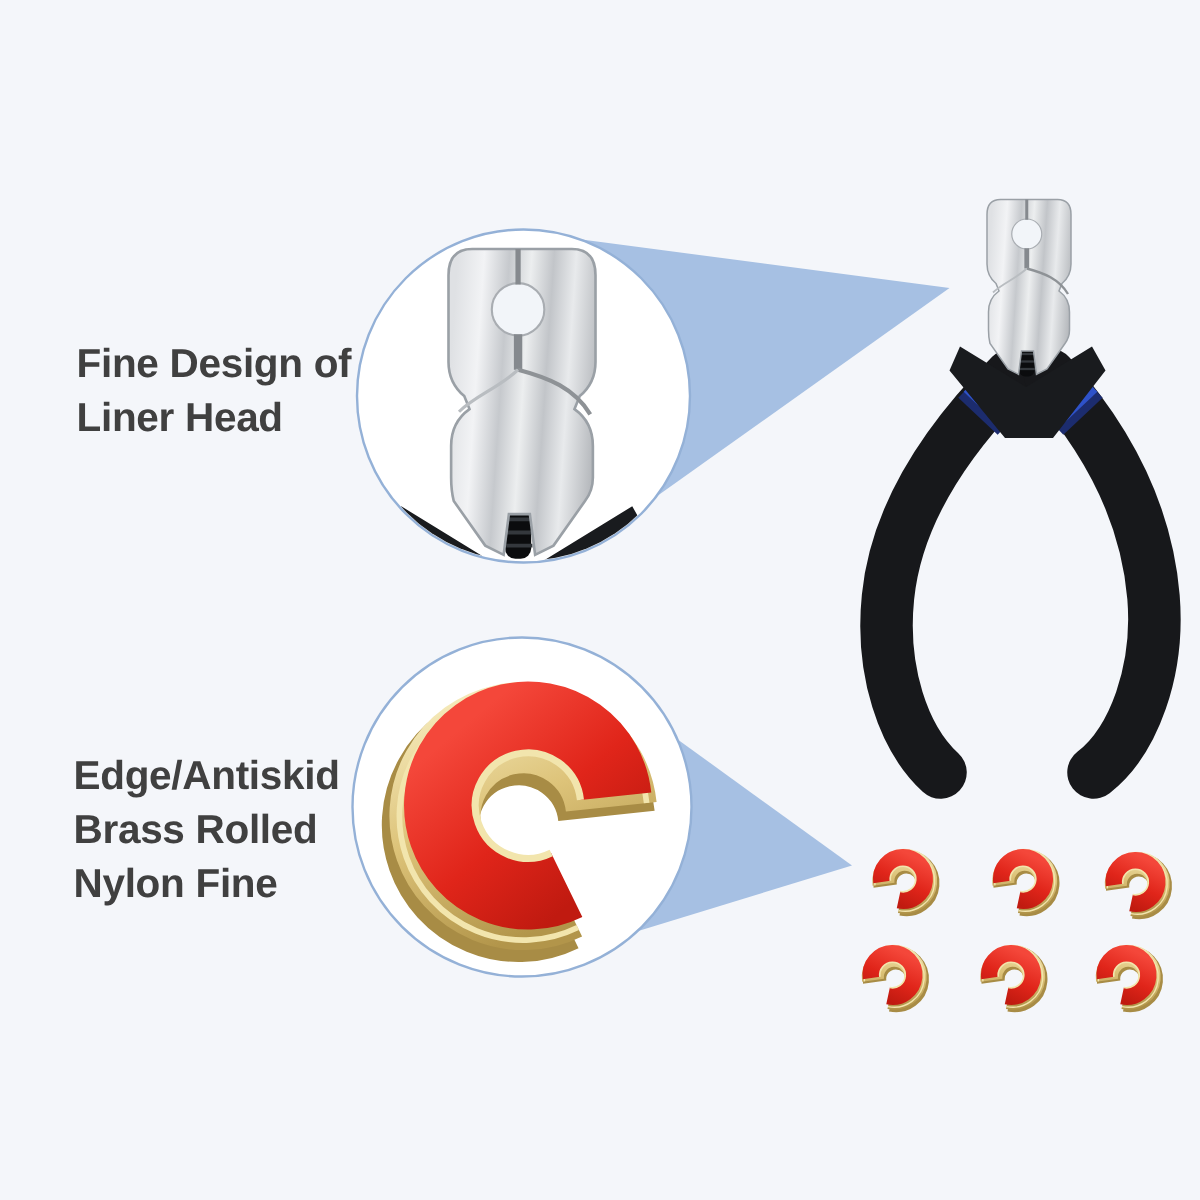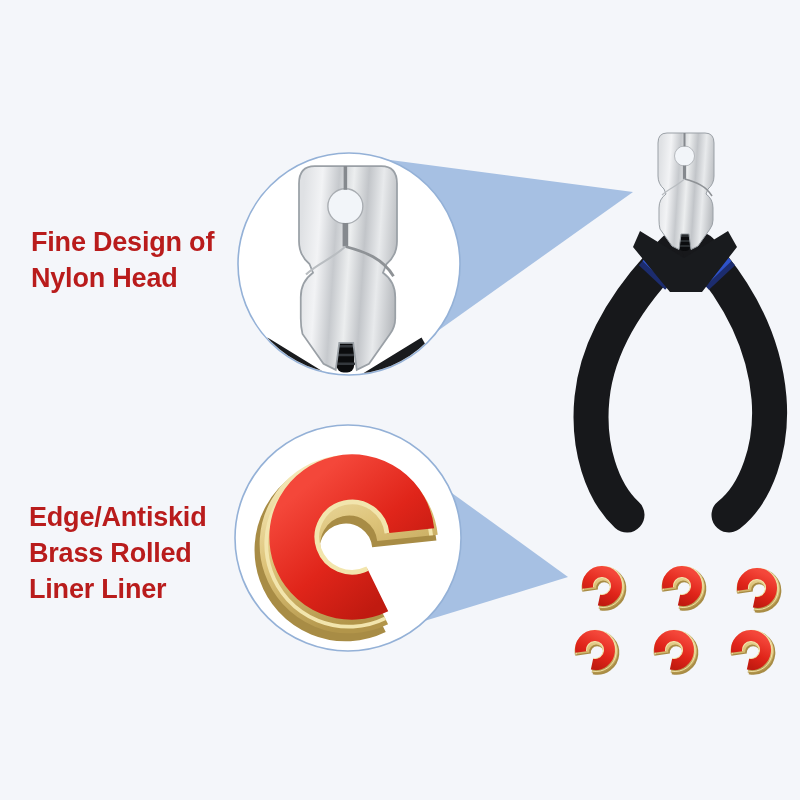--- a/index.html
+++ b/index.html
@@ -6,26 +6,27 @@
   body{
     width:800px;height:800px;
     background:#f4f6fa;
     font-family:"Liberation Sans", sans-serif;
     overflow:hidden;
   }
   .stage{position:relative;width:800px;height:800px;overflow:hidden;}
   .artwork{position:absolute;left:0;top:0;}
   .callout-label{
     position:absolute;
-    color:#b91c1c;
+    color:#404040;
     font-weight:700;
     font-size:27px;
     line-height:36px;
     letter-spacing:-0.2px;
     white-space:nowrap;
+    margin-left:20px;
   }
   #label-pliers-head{left:31px;top:224px;}
   #label-brass-liner{left:29px;top:499px;}
 </style>
 </head>
 <body>
 
 <div class="stage">
 
   <svg class="artwork" width="800" height="800" viewBox="0 0 800 800">
@@ -120,22 +121,22 @@
       <use href="#brassCap" xlink:href="#brassCap" transform="translate(682,586) rotate(-8) scale(-0.23,0.23)"></use>
       <use href="#brassCap" xlink:href="#brassCap" transform="translate(757,588) rotate(-8) scale(-0.23,0.23)"></use>
       <use href="#brassCap" xlink:href="#brassCap" transform="translate(595,650) rotate(-8) scale(-0.23,0.23)"></use>
       <use href="#brassCap" xlink:href="#brassCap" transform="translate(674,650) rotate(-8) scale(-0.23,0.23)"></use>
       <use href="#brassCap" xlink:href="#brassCap" transform="translate(751,650) rotate(-8) scale(-0.23,0.23)"></use>
     </g>
   </svg>
 
   <div class="callout-label" id="label-pliers-head">
     <div>Fine Design of</div>
-    <div>Nylon Head</div>
+    <div>Liner Head</div>
   </div>
 
   <div class="callout-label" id="label-brass-liner">
     <div>Edge/Antiskid</div>
     <div>Brass Rolled</div>
-    <div>Liner Liner</div>
+    <div>Nylon Fine</div>
   </div>
 
 </div>
 
 </body></html>

